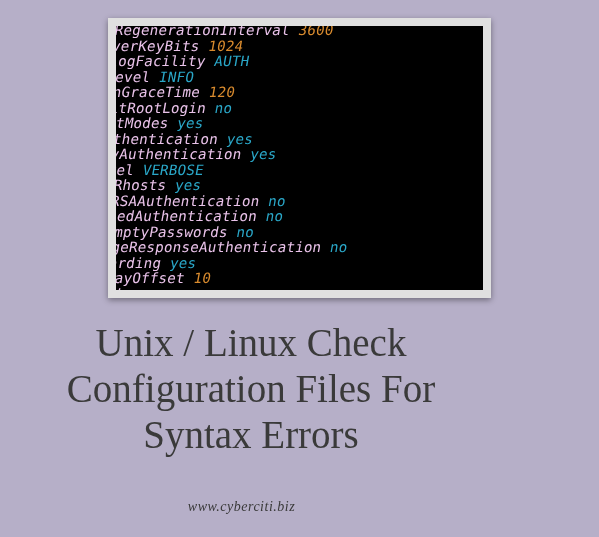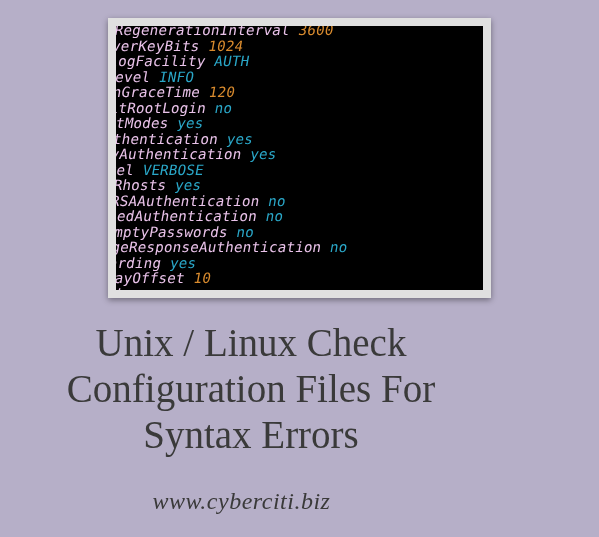--- a/index.html
+++ b/index.html
@@ -51,21 +51,21 @@
     font-weight: normal;
     padding: 0 20px;
   }
   .site {
     position: absolute;
     bottom: 22px;
     left: 0;
     width: 483px;
     text-align: center;
     color: #3a3a3a;
-    font-size: 24px;
+    font-size: 14px;
     font-style: italic;
     letter-spacing: 0.5px;
   }
 </style>
 </head>
 <body>
 
 <div class="terminal-frame">
   <div class="terminal" id="terminal">
       <span class="line"><span class="key">KeyRegenerationInterval</span> <span class="v-num">3600</span></span>

